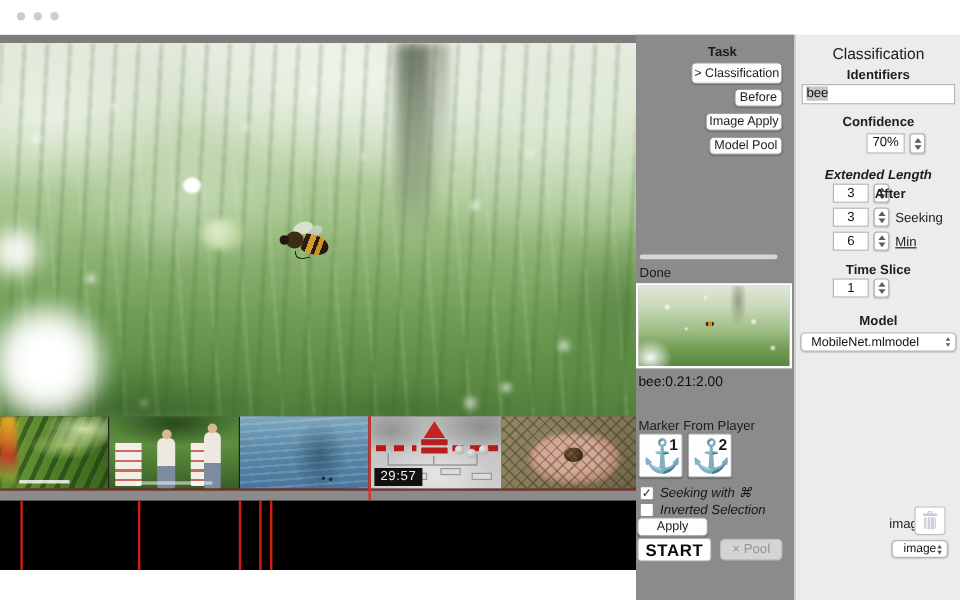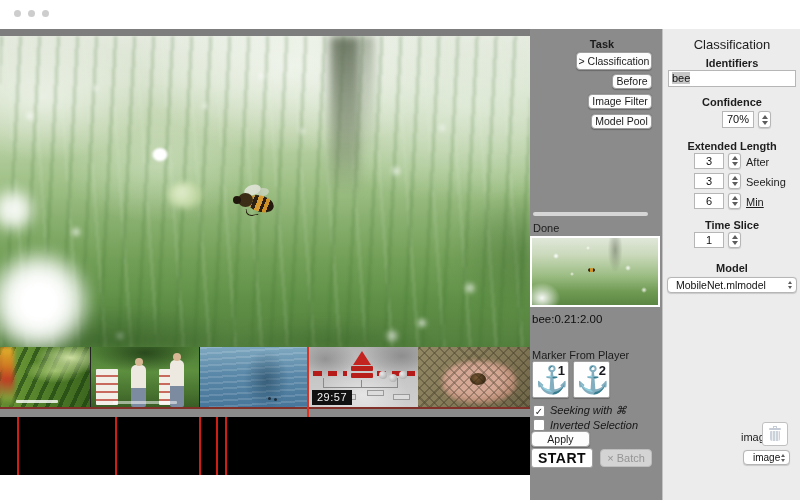--- a/index.html
+++ b/index.html
@@ -283,21 +283,21 @@
     <div class="tl-marker" style="left:216px;"></div>
     <div class="tl-marker" style="left:225px;"></div>
   </div>
   <div id="footer"></div>
 
   <div id="midpanel">
     <div class="mp-label" style="left:0;top:9px;width:144px;text-align:center;">Task</div>
     <div class="btn" style="left:46px;top:23px;width:76px;height:18px;line-height:16px;"><span>&gt;</span>
       <span>Classification</span></div>
     <div class="btn" style="left:82px;top:45px;width:40px;height:15px;">Before</div>
-    <div class="btn" style="left:58px;top:65px;width:64px;height:15px;">Image Filter</div>
+    <div class="btn" style="left:58px;top:65px;width:64px;height:15px;">Image Apply</div>
     <div class="btn" style="left:61px;top:85px;width:61px;height:15px;">Model Pool</div>
 
     <div id="progressbar"></div>
     <div class="mp-label" style="left:3px;top:193px;font-weight:normal;">Done</div>
     <div id="done-thumb">
       <div class="minibee"></div>
     </div>
     <div class="mp-label" style="left:2px;top:284px;font-weight:normal;font-size:11.5px;color:#0e0e0e;">bee:0.21:2.00</div>
 
     <div class="mp-label" style="left:2px;top:320px;font-weight:normal;">Marker From Player</div>
@@ -314,42 +314,42 @@
       <div class="checkbox"><span>✓</span></div>
       <div class="check-label">Seeking with ⌘</div>
     </div>
     <div class="check-row" style="top:390px;">
       <div class="checkbox"></div>
       <div class="check-label">Inverted Selection</div>
     </div>
     <div class="btn" style="left:1px;top:402px;width:59px;height:16px;line-height:14px;">Apply</div>
     <div id="start-btn">START</div>
     <div id="stop-btn"><span>×</span>
-      <span>Batch</span></div>
+      <span>Pool</span></div>
   </div>
 
   <div id="rightpanel">
     <div class="rp-title" style="top:8px;">Classification</div>
     <div class="rp-label" style="top:28px;">Identifiers</div>
     <div class="field" style="left:5px;top:41px;width:128px;height:17px;line-height:15px;padding-left:3px;"><span class="sel-hl">bee</span></div>
 
     <div class="rp-label" style="top:67px;">Confidence</div>
     <div class="field num-field" style="left:59px;top:82px;width:32px;height:17px;">70%</div>
     <div class="stepper" style="left:95px;top:82px;">
       <div class="tri tri-up"></div>
         <div class="tri tri-dn"></div>
       </div>
 
-    <div class="rp-label" style="top:111px;">Extended Length</div>
+    <div class="rp-label" style="top:111px;font-style:italic;">Extended Length</div>
     <div class="field num-field" style="left:31px;top:124px;width:30px;height:16px;">3</div>
     <div class="stepper" style="left:65px;top:124px;height:16px;">
       <div class="tri tri-up" style="margin-top:2px;"></div>
         <div class="tri tri-dn"></div>
       </div>
-    <div class="row-label" style="left:83px;top:127px;">After</div>
+    <div class="row-label" style="left:66px;top:127px;font-weight:bold;">After</div>
     <div class="field num-field" style="left:31px;top:144px;width:30px;height:16px;">3</div>
     <div class="stepper" style="left:65px;top:144px;height:16px;">
       <div class="tri tri-up" style="margin-top:2px;"></div>
         <div class="tri tri-dn"></div>
       </div>
     <div class="row-label" style="left:83px;top:147px;">Seeking</div>
     <div class="field num-field" style="left:31px;top:164px;width:30px;height:16px;">6</div>
     <div class="stepper" style="left:65px;top:164px;height:16px;">
       <div class="tri tri-up" style="margin-top:2px;"></div>
         <div class="tri tri-dn"></div>

